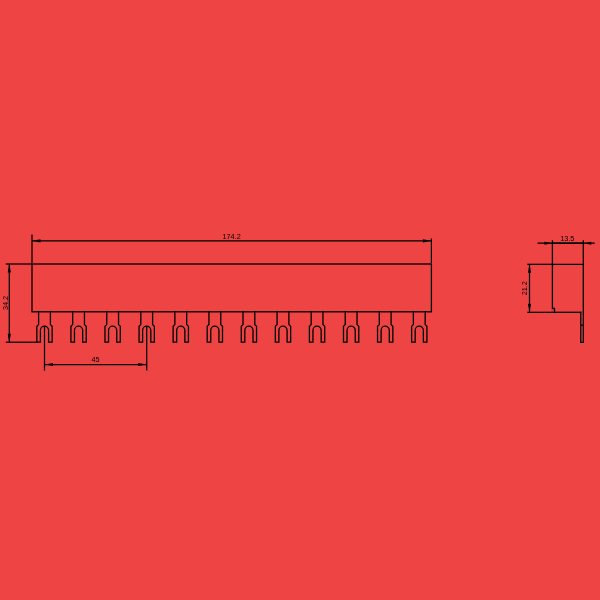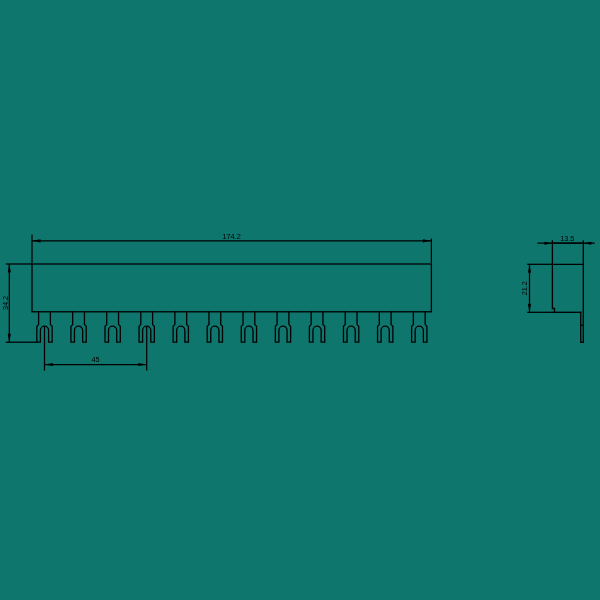--- a/index.html
+++ b/index.html
@@ -1,16 +1,16 @@
 <!DOCTYPE html>
 <html><head>
 <meta charset="utf-8">
 <style>
   html,body{margin:0;padding:0;background:#ffffff;}
-  .page{width:600px;height:600px;position:relative;background:#0f766e;}
+  .page{width:600px;height:600px;position:relative;background:#ef4444;}
   svg{position:absolute;top:0;left:0;}
   text{font-family:"Liberation Sans",sans-serif;fill:#000000;}
 </style>
 </head>
 <body>
 <div class="page">
 <svg width="600" height="600" viewBox="0 0 600 600">
   <defs>
 
     <path id="fork" d="M -5.9,0 L -5.9,12.8 L -7.65,14.5 L -7.65,30.4 L -4.1,30.4 L -4.1,18.5 A 4.1,4.1 0 0 1 4.1,18.5 L 4.1,30.4 L 7.65,30.4 L 7.65,14.5 L 5.9,12.8 L 5.9,0" fill="none" stroke="#000" stroke-width="1.3"></path>

